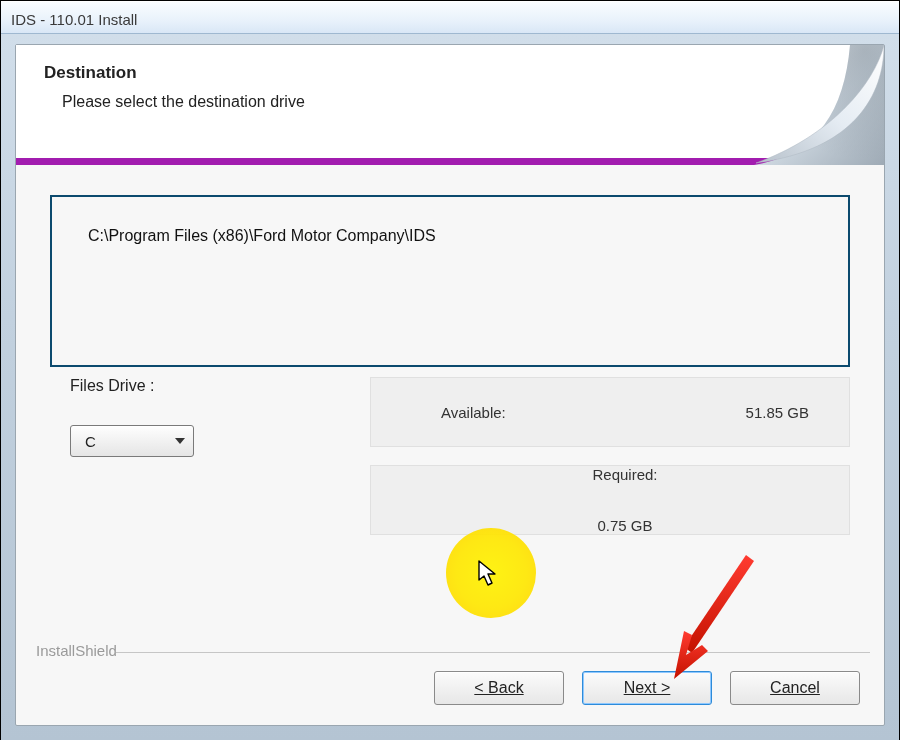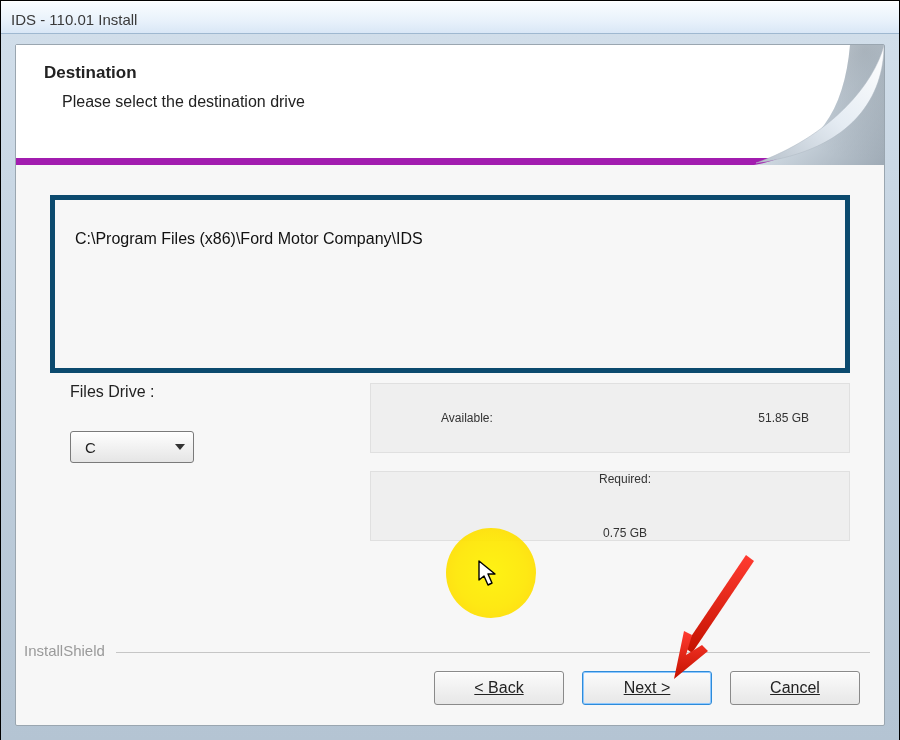--- a/index.html
+++ b/index.html
@@ -87,22 +87,22 @@
 
   
   .body-panel {
     box-sizing: border-box;
     padding: 30px 34px 0 34px;
     position: relative;
   }
 
   .path-box {
     box-sizing: border-box;
-    padding: 30px 20px 120px 20px;
-    border: 5px solid #0c4a6e;
+    padding: 30px 20px 120px 36px;
+    border: 2px solid #0c4a6e;
     background: #f7f7f7;
     font-size: 16px;
     color: #111;
   }
 
   .drive-row {
     display: flex;
     align-items: flex-start;
     margin-top: 10px;
   }
@@ -143,28 +143,28 @@
   .stat-row {
     box-sizing: border-box;
     height: 70px;
     background: #efefef;
     border: 1px solid #e0e0e0;
     padding: 0 40px 0 70px;
     display: flex;
     align-items: center;
     justify-content: space-between;
     color: #333;
-    font-size: 12px;
+    font-size: 15px;
   }
   .stat-row + .stat-row { margin-top: 18px; flex-direction: column; }
 
   
   .brand {
     position: absolute;
-    left: 8px;
+    left: 20px;
     bottom: 66px;
     font-size: 15px;
     color: #9a9a9a;
   }
   .footer-rule {
     position: absolute;
     left: 100px;
     right: 14px;
     bottom: 72px;
     height: 0;

